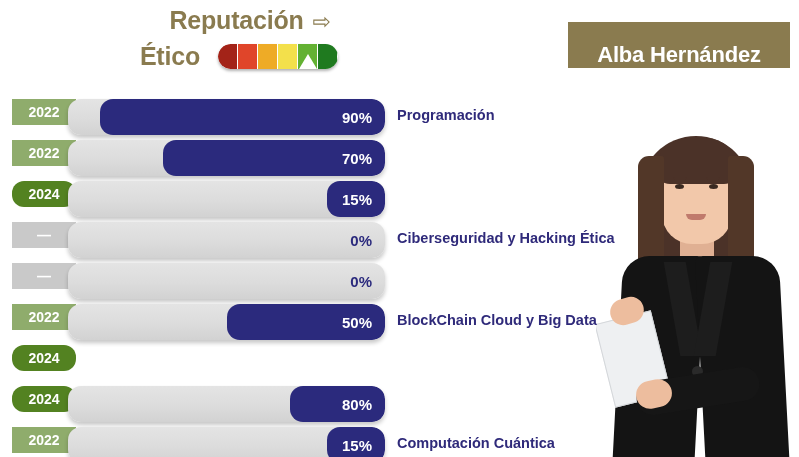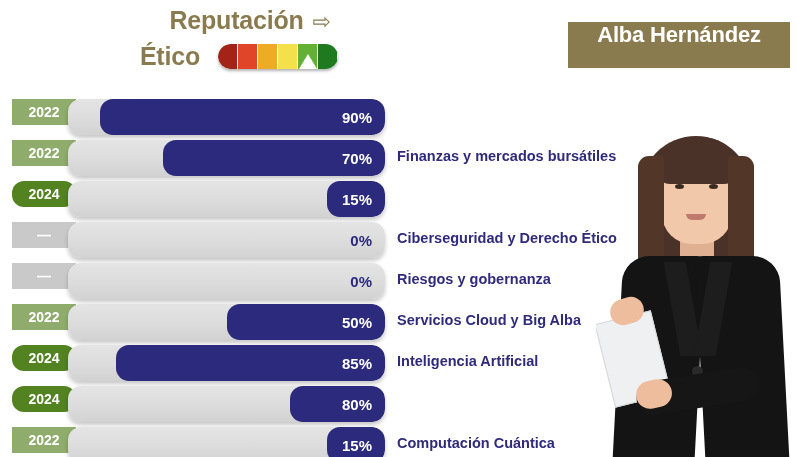--- a/index.html
+++ b/index.html
@@ -103,21 +103,21 @@
 
   
   #name-badge {
     position: absolute;
     left: 568px;
     top: 22px;
     width: 222px;
     height: 46px;
     background: #8a7b4f;
     display: flex;
-    align-items: flex-start;
+    align-items: flex-end;
     justify-content: center;
     z-index: 6;
   }
   #name-badge span {
     color: #ffffff;
     font-size: 22px;
     font-weight: bold;
     letter-spacing: -0.2px;
   }
 
@@ -373,77 +373,71 @@
 
   <div id="rows">
       <div class="row">
         <div class="year-badge y2022">
           <span>2022</span>
         </div>
         <div class="bar">
           <div class="bar-fill" style="width: 285.3px;"></div>
           <div class="bar-pct">90%</div>
         </div>
+        <div class="skill-label">Programación</div>
       </div>
       <div class="row">
         <div class="year-badge y2022">
           <span>2022</span>
         </div>
         <div class="bar">
           <div class="bar-fill" style="width: 221.9px;"></div>
           <div class="bar-pct">70%</div>
         </div>
-        <div class="skill-label">Finanzas y mercados bursátiles</div>
       </div>
       <div class="row">
         <div class="year-badge y2024">
           <span>2024</span>
         </div>
         <div class="bar">
           <div class="bar-fill" style="width: 58px;"></div>
           <div class="bar-pct">15%</div>
         </div>
       </div>
       <div class="row">
         <div class="year-badge ynone">
           <span>—</span>
         </div>
         <div class="bar">
           <div class="bar-pct zero">0%</div>
         </div>
-        <div class="skill-label">Ciberseguridad y Derecho Ético</div>
+        <div class="skill-label">Ciberseguridad y Hacking Ética</div>
       </div>
       <div class="row">
         <div class="year-badge ynone">
           <span>—</span>
         </div>
         <div class="bar">
           <div class="bar-pct zero">0%</div>
         </div>
-        <div class="skill-label">Riesgos y gobernanza</div>
       </div>
       <div class="row">
         <div class="year-badge y2022">
           <span>2022</span>
         </div>
         <div class="bar">
           <div class="bar-fill" style="width: 158.5px;"></div>
           <div class="bar-pct">50%</div>
         </div>
-        <div class="skill-label">Servicios Cloud y Big Alba</div>
+        <div class="skill-label">BlockChain Cloud y Big Data</div>
       </div>
       <div class="row">
         <div class="year-badge y2024">
           <span>2024</span>
         </div>
-        <div class="bar">
-          <div class="bar-fill" style="width: 269.4px;"></div>
-          <div class="bar-pct">85%</div>
-        </div>
-        <div class="skill-label">Inteligencia Artificial</div>
       </div>
       <div class="row">
         <div class="year-badge y2024">
           <span>2024</span>
         </div>
         <div class="bar">
           <div class="bar-fill" style="width: 95.1px;"></div>
           <div class="bar-pct">80%</div>
         </div>
       </div>

